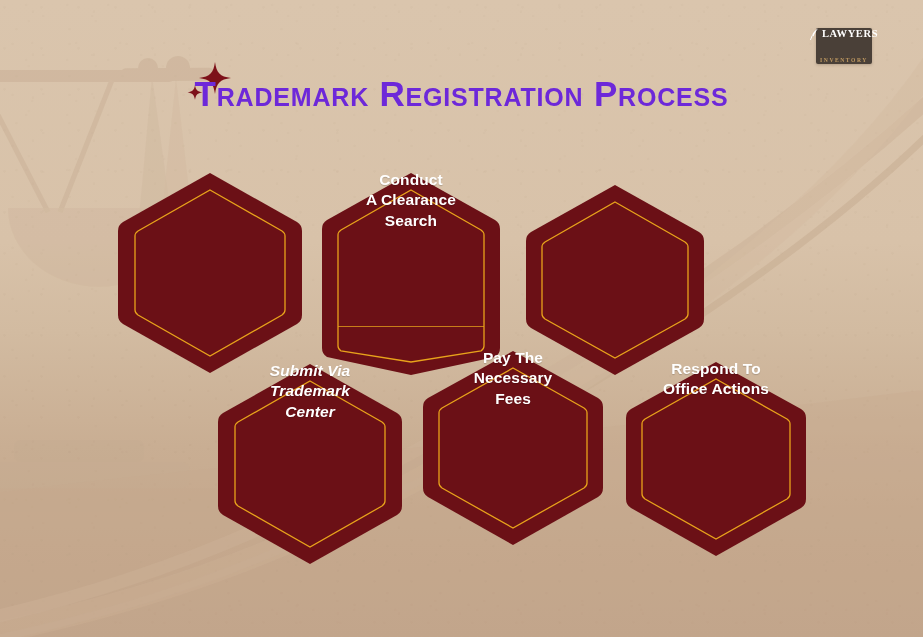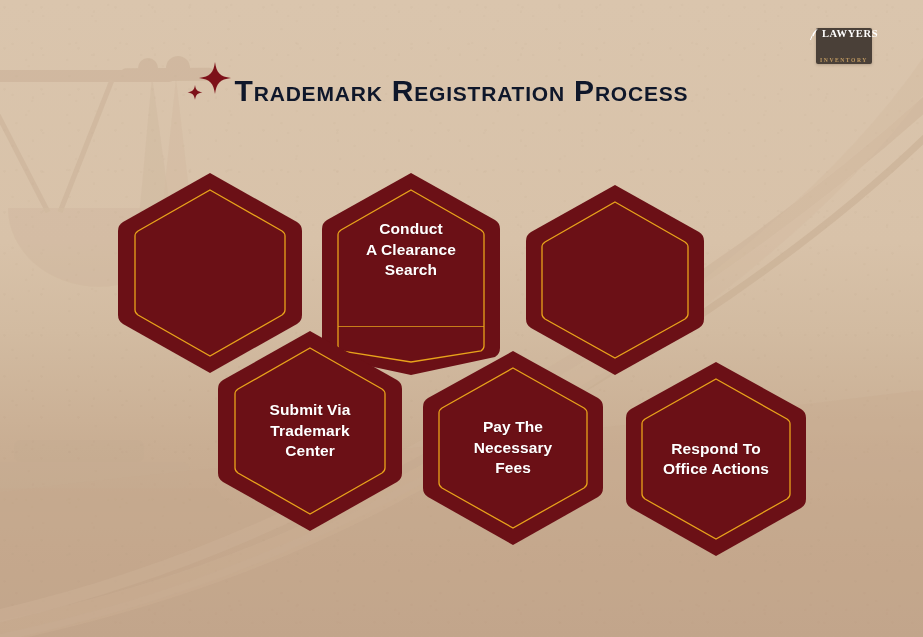--- a/index.html
+++ b/index.html
@@ -56,34 +56,34 @@
   }
   .logo-sub{
     color:#c09a62;font-size:5.6px;font-weight:bold;letter-spacing:1.55px;
     font-family:"Liberation Serif", serif;margin-top:2.5px;line-height:1;
   }
 
   
   .title-wrap{position:absolute;left:0;top:76px;width:923px;text-align:center;}
   .title{
     display:inline-block;
-    color:#0f172a;
+    color:#6d28d9;
     font-family:"Liberation Sans", sans-serif;
-    font-size:30px;
+    font-size:35px;
     font-weight:bold;
     font-variant:small-caps;
     letter-spacing:.8px;
     line-height:1;
   }
   .sparkles{position:absolute;left:186px;top:60px;}
 
   
   .hex{
     position:absolute;
-    display:flex;align-items:center;justify-content:center;
+    display:flex;justify-content:center;
   }
   .hex svg{position:absolute;left:0;top:0;}
   .hex-label{
     position:relative;z-index:2;
     color:#ffffff;
     font-family:"Liberation Sans", sans-serif;
     font-weight:bold;
     font-size:15.5px;
     line-height:1.32;
     text-align:center;
@@ -183,21 +183,21 @@
     </svg>
   </div>
 
   <div class="hex" style="left:523px;top:182px;width:184px;height:196px;">
     <svg width="184" height="196" viewBox="0 0 184 196">
       <path d="M92 3 L176 50 Q181 53 181 59 L181 137 Q181 143 176 146 L92 193 L8 146 Q3 143 3 137 L3 59 Q3 53 8 50 Z" fill="#6b1016"></path>
       <path d="M92 20 L162 60 Q165 62 165 65 L165 132 Q165 135 162 137 L92 176 L22 137 Q19 135 19 132 L19 65 Q19 62 22 60 Z" fill="none" stroke="#e8a31b" stroke-width="1.3"></path>
     </svg>
   </div>
 
-  <div class="hex" style="left:215px;top:328px;width:190px;height:206px;">
+  <div class="hex" style="left:215px;top:361px;width:190px;height:206px;font-style:italic;">
     <svg width="190" height="206" viewBox="0 0 190 206">
       <path d="M95 3 L182 52 Q187 55 187 61 L187 145 Q187 151 182 154 L95 203 L8 154 Q3 151 3 145 L3 61 Q3 55 8 52 Z" fill="#6b1016"></path>
       <path d="M95 20 L167 61 Q170 63 170 66 L170 140 Q170 143 167 145 L95 186 L23 145 Q20 143 20 140 L20 66 Q20 63 23 61 Z" fill="none" stroke="#e8a31b" stroke-width="1.3"></path>
     </svg>
     <div class="hex-label">Submit Via
 Trademark
 Center</div>
   </div>
 
   <div class="hex" style="left:420px;top:348px;width:186px;height:200px;">

